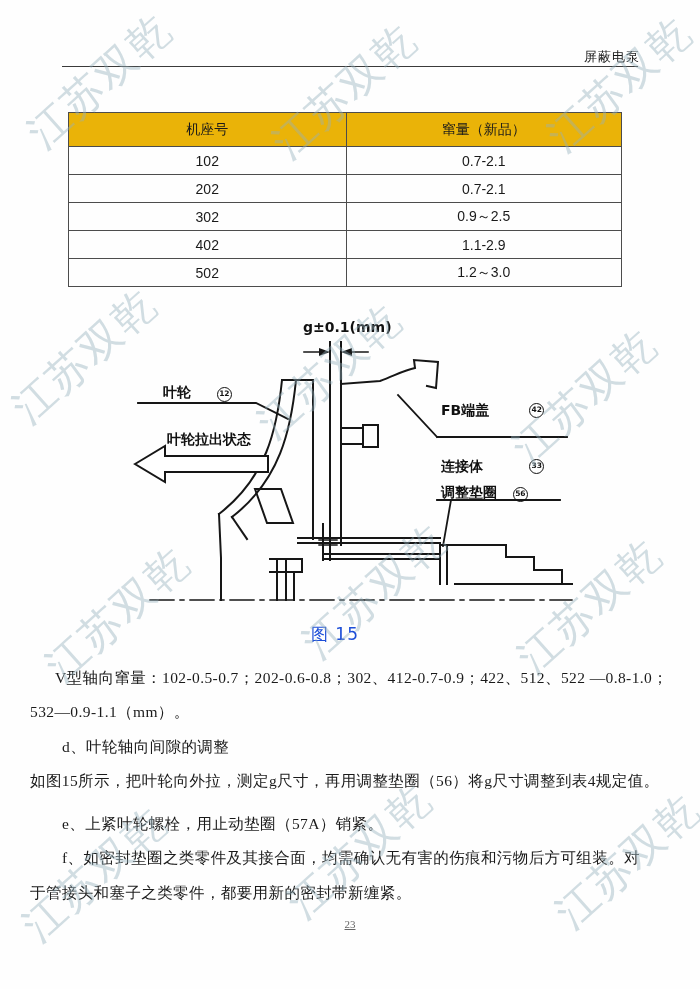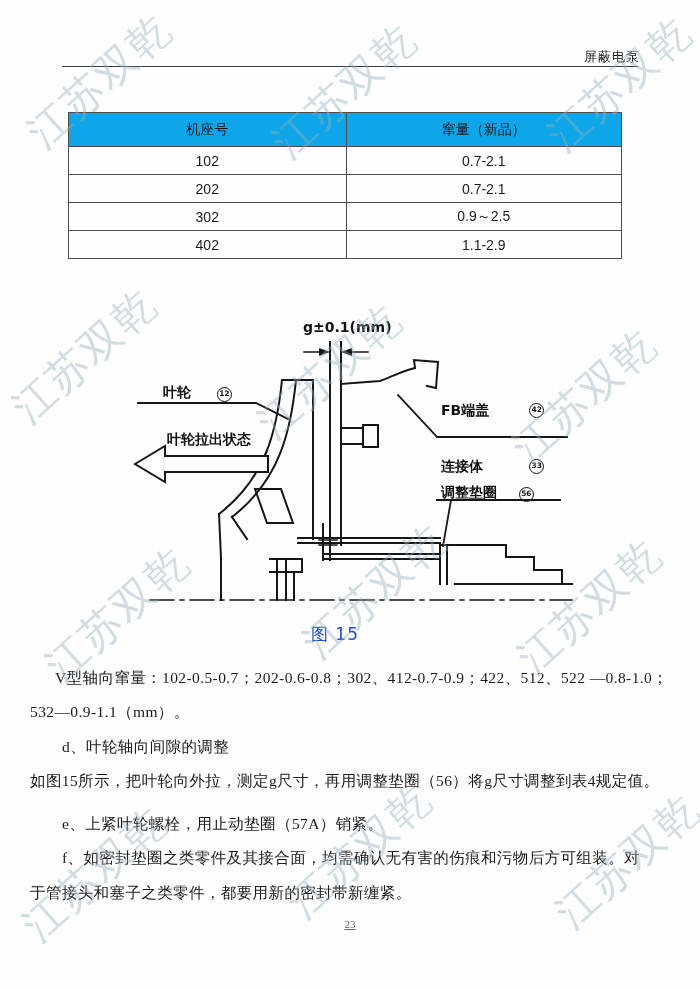--- a/index.html
+++ b/index.html
@@ -39,39 +39,43 @@
 <body>
 
 <div class="page">
 
   <div class="hdr-right">屏蔽电泵</div>
   <div class="hdr-rule"></div>
   <div class="doc-title">表3  轴向窜量</div>
 
   <table class="tbl">
     <tbody>
-        <tr style="background:#0ea5e9;">
+        <tr style="background:#eab308;">
       <th style="width:50%;">机座号</th>
       <th>窜量（新品）</th>
     </tr>
     <tr>
       <td>102</td>
       <td>0.7-2.1</td>
     </tr>
     <tr>
       <td>202</td>
       <td>0.7-2.1</td>
     </tr>
     <tr>
       <td>302</td>
       <td>0.9～2.5</td>
     </tr>
     <tr>
       <td>402</td>
       <td>1.1-2.9</td>
+    </tr>
+    <tr>
+      <td>502</td>
+      <td>1.2～3.0</td>
     </tr>
   </tbody>
     </table>
 
   <svg class="fig-svg" width="460" height="300" viewBox="0 0 460 300">
     <g stroke="#161616" stroke-width="2" fill="none" stroke-linecap="square">
 
       <path d="M210,24 V242"></path>
       <path d="M221,24 V227"></path>
 
@@ -130,21 +134,21 @@
 
   <div class="fig-label fb-block" style="top:402px;left:441px;">
     <span>FB端盖</span>
     <span class="partnum">42</span>
     <span>连接体</span>
     <span class="partnum">33</span>
   </div>
 
   <div class="fig-label" style="top:484px;left:441px;">
     <span>调整垫圈</span>
-    <span class="partnum" style="margin-left:17px;text-align:right;">56</span>
+    <span class="partnum" style="margin-left:11px;text-align:right;">56</span>
   </div>
 
   <div class="fig-caption">图  15</div>
 
   <div class="bline" style="top:668px;left:55px;">V型轴向窜量：102-0.5-0.7；202-0.6-0.8；302、412-0.7-0.9；422、512、522 —0.8-1.0；</div>
   <div class="bline" style="top:702px;left:30px;">532—0.9-1.1（mm）。</div>
   <div class="bline" style="top:737px;left:62px;text-align:center;">d、叶轮轴向间隙的调整</div>
   <div class="bline" style="top:771px;left:30px;">如图15所示，把叶轮向外拉，测定g尺寸，再用调整垫圈（56）将g尺寸调整到表4规定值。</div>
   <div class="bline" style="top:814px;left:62px;">e、上紧叶轮螺栓，用止动垫圈（57A）销紧。</div>
   <div class="bline" style="top:883px;left:30px;">于管接头和塞子之类零件，都要用新的密封带新缠紧。</div>

